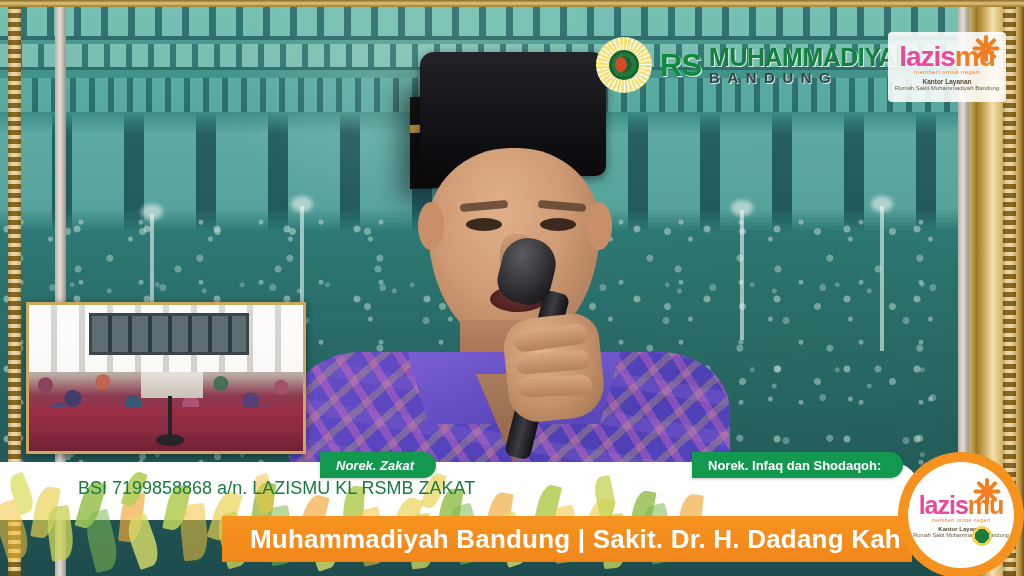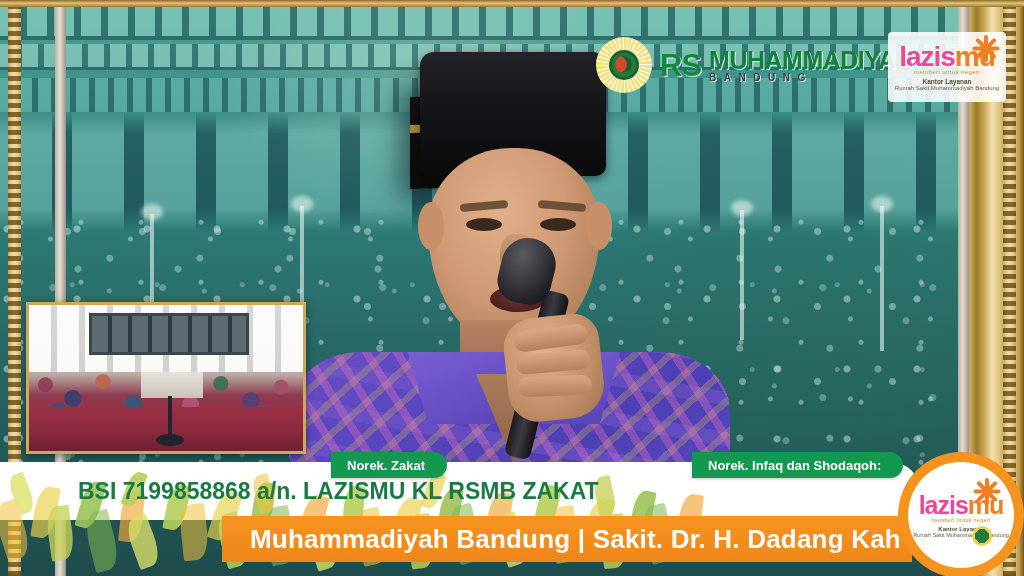--- a/index.html
+++ b/index.html
@@ -336,21 +336,21 @@
   .rs-word {
     font-weight: 900; font-size: 31px; color:#128a3c; line-height:1;
     letter-spacing:-1px; text-shadow: 1px 1px 0 rgba(255,255,255,.85);
   }
   .rs-stack { display:flex; flex-direction:column; line-height:1; }
   .rs-muh {
     font-weight: 900; font-size: 25px; color:#15803d; letter-spacing:-0.5px;
     text-shadow: 1px 1px 0 rgba(255,255,255,.8);
   }
   .rs-bdg {
-    font-weight: 900; font-size: 10px; color:#3b4246; letter-spacing:7.5px;
+    font-weight: 900; font-size: 15px; color:#3b4246; letter-spacing:7.5px;
     text-shadow: 1px 1px 0 rgba(255,255,255,.8);
   }
 
   
   .lz {
     position:relative; display:flex; flex-direction:column; align-items:center;
   }
   .lz-star { position:relative; }
   .lz-star i {
     position:absolute; left:50%; top:50%; width:4px; height:13px; margin:-6px 0 0 -2px;
@@ -375,36 +375,36 @@
   .lazismu-top .lz-sub2 { font-size:6px; }
   .lazismu-top .lz-star { position:absolute; right:7px; top:3px; width:26px; height:26px;}
 
   
   .white-banner {
     position:absolute; left:-10px; top:462px; width:930px; height:58px;
     background:#ffffff; border-radius: 0 34px 34px 0;
     z-index: 14;
   }
   .acct {
-    position:absolute; top:478px; font-weight:700; font-size:23px;
+    position:absolute; top:478px; font-weight:400; font-size:18px;
     color:#1a7a43; white-space:nowrap; z-index:16;
   }
   .acct-zakat { left:78px; }
   .acct-infaq { left:500px; }
 
   .pill {
     position:absolute; top:452px; height:26px; z-index:17;
     background:#12994f; color:#ffffff;
     font-weight:800; font-size:13px;
     display:flex; align-items:center;
     padding: 0 22px 0 16px;
     border-radius: 0 16px 16px 0;
     box-shadow: 0 1px 3px rgba(0,0,0,.25);
   }
-  .pill-zakat { left:331px; }
+  .pill-zakat { left:320px;font-style:italic; }
   .pill-infaq { left:692px; }
 
   
   .leaves {
     position:absolute; left:0; top:470px; width:700px; height:106px; z-index:15;
     pointer-events:none;
   }
   .leaf {
     position:absolute; border-radius: 50% 6% 50% 6%;
     transform-origin: 50% 100%;

